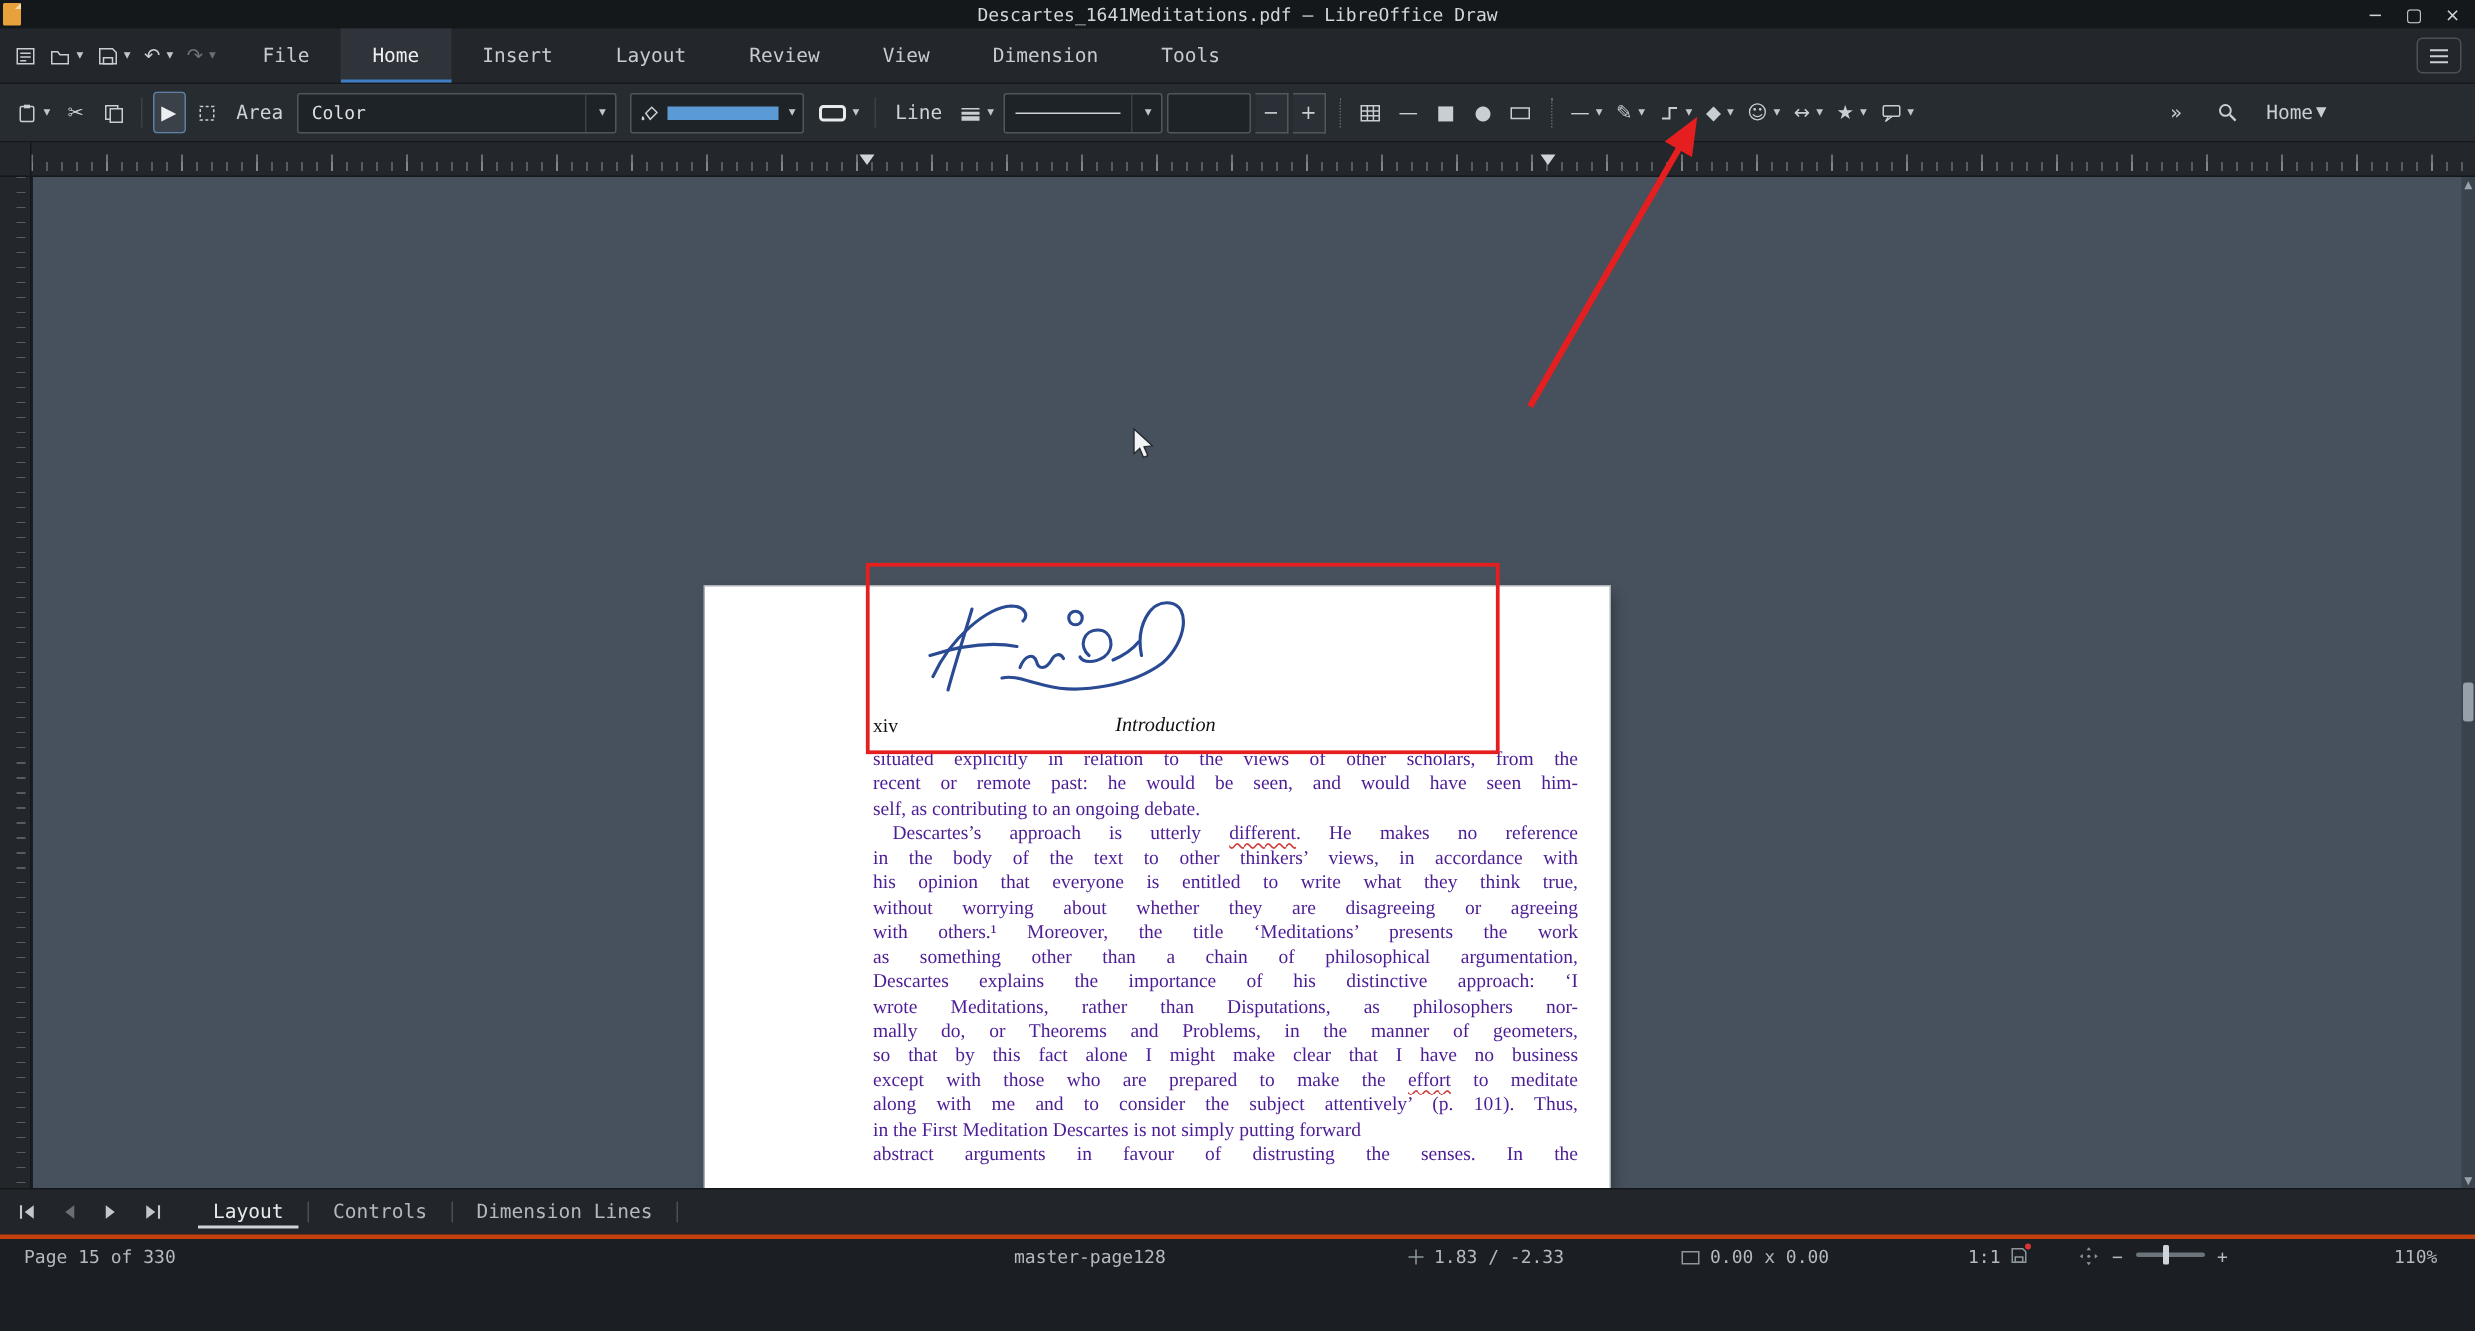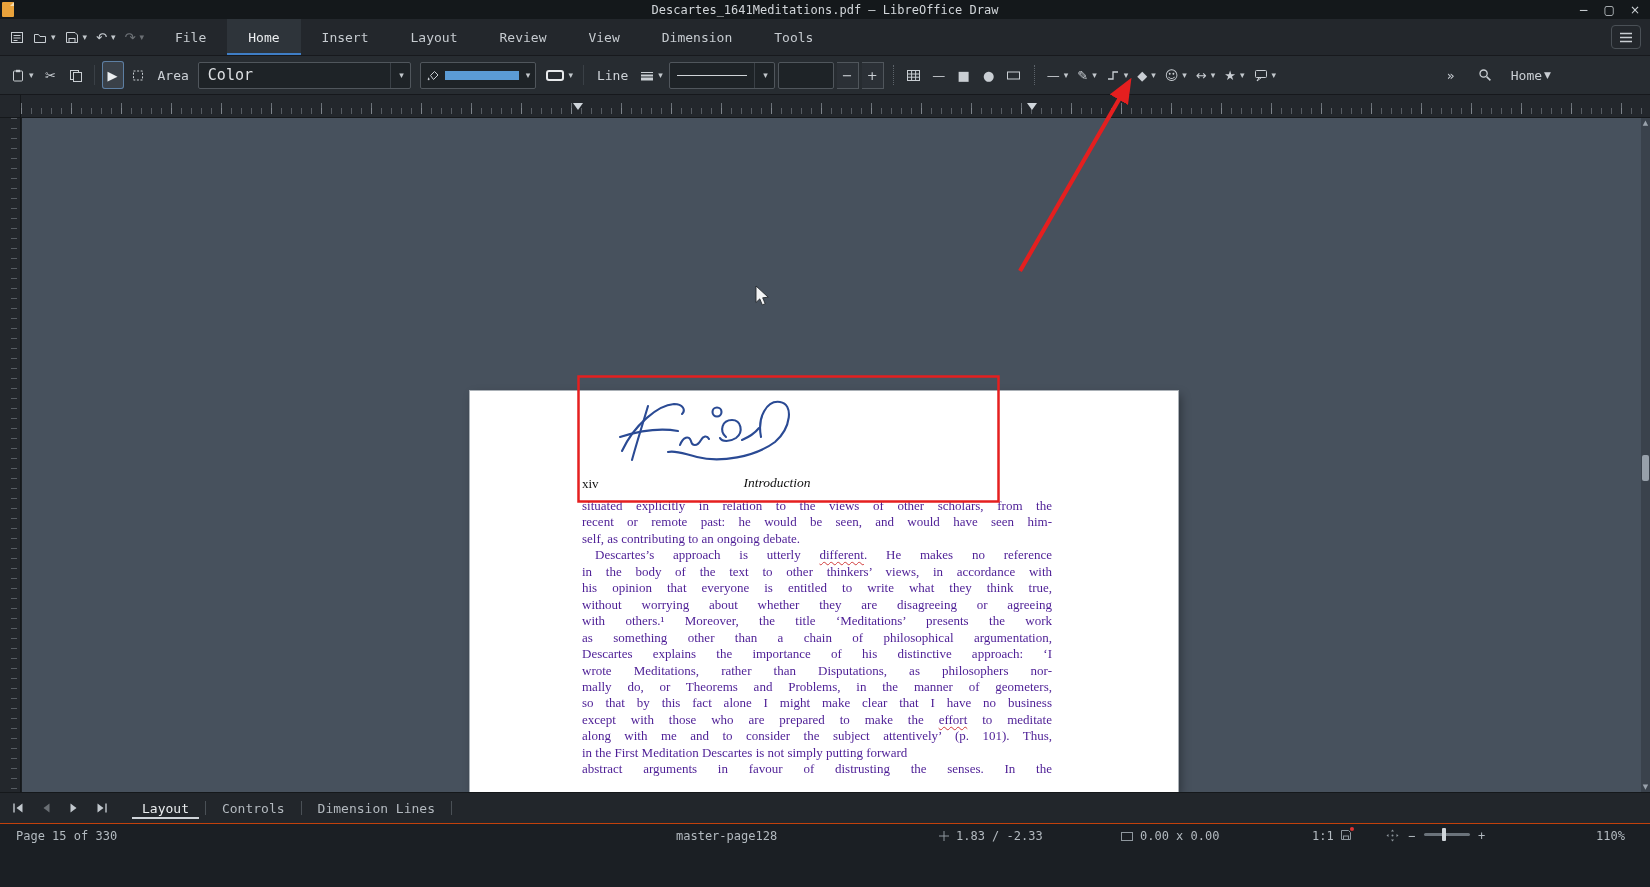--- a/index.html
+++ b/index.html
@@ -33,21 +33,21 @@
            border-bottom:1px solid #16181c;display:flex;align-items:center;padding:0 8px;gap:3px;font-size:13px}
   .tbtn{height:28px;min-width:22px;padding:0 3px;display:flex;align-items:center;justify-content:center;
         gap:2px;border-radius:3px}
   .tbtn.active{background:#3a4149;box-shadow:inset 0 0 0 1px #5d7fa3;color:#eceff1}
   .drop::after{content:"▾";font-size:9px;color:#c2c7cc;margin-left:2px;font-family:"DejaVu Sans",sans-serif}
   .g{font-family:"DejaVu Sans",sans-serif;font-size:13px;line-height:1}
   .sep{width:1px;height:20px;background:#3a4046;margin:0 4px}
   .dotsep{width:0;height:20px;border-left:1px dotted #5c636a;margin:0 6px}
   .lbl{margin:16px 6px;color:#cdd2d7;white-space:nowrap}
   .combo{height:27px;background:#1e2327;border:1px solid #50565c;border-radius:2px;display:flex;align-items:center;color:#dde0e3}
-  .combo .cval{padding:0 9px;font-size:15px;white-space:nowrap}
+  .combo .cval{padding:0 9px;font-size:12px;white-space:nowrap}
   .combo .cdrop{margin-left:auto;padding:0 6px;border-left:1px solid #3a4046;height:100%;display:flex;align-items:center}
   .fillw{height:27px;border:1px solid #50565c;background:#1e2327;border-radius:2px;
          display:flex;align-items:center;padding:0 5px;gap:5px}
   .fillbar{width:74px;height:9px;background:#5b9bd5}
   .rrect{width:18px;height:11px;border:2px solid #e8eaec;border-radius:3px}
   .spinfield{width:56px;height:27px;background:#1e2327;border:1px solid #50565c;border-radius:2px}
   .spinbtn{width:22px;height:27px;display:flex;align-items:center;justify-content:center;
            border:1px solid #50565c;border-left:none;background:#2b3036;font-family:"DejaVu Sans",sans-serif}
   .rcluster{margin-left:auto;margin-right:88px;display:flex;align-items:center;gap:12px}
 
@@ -66,21 +66,21 @@
   .vruler{position:absolute;left:0;top:0;width:21px;height:100%;background:#23272c;border-right:1px solid #15181b}
   .vticks{position:absolute;right:3px;top:0;bottom:0;width:6px;opacity:.5;
           background:repeating-linear-gradient(to bottom,#8a9199 0 1px,transparent 1px 10px)}
   .canvas{position:absolute;left:22px;top:0;right:0;height:100%;background:#47515d}
   .vscroll{position:absolute;right:0;top:0;width:9px;height:100%;background:#3a424c}
   .varrow{position:absolute;right:0;width:9px;height:10px;color:#9aa3ad;font-size:7px;text-align:center;line-height:10px;
           font-family:"DejaVu Sans",sans-serif}
   .vthumb{position:absolute;right:1px;top:337px;width:7px;height:26px;background:#97a0aa;border-radius:2px}
 
   
-  .page{position:absolute;left:448px;top:273px;width:708px;height:401px;background:#ffffff;
+  .page{position:absolute;left:448px;top:273px;width:603px;height:401px;background:#ffffff;
         box-shadow:0 0 0 1px #aab0b6,3px 4px 9px rgba(0,0,0,.35);overflow:hidden}
   .sig{position:absolute;left:138px;top:2px}
   .folio{position:absolute;left:112px;top:85px;font:13px "Liberation Serif",serif;color:#111}
   .runhead{position:absolute;left:242px;top:84px;width:130px;text-align:center;
            font:italic 13.5px "Liberation Serif",serif;color:#111}
   .bodytext{position:absolute;left:112px;top:107px;width:470px;
             font:13px/16.45px "Liberation Serif",serif;color:#4c1d95;text-align:justify}
   .bline{text-align-last:justify}
   .bline.last{text-align-last:left}
   .bline.indent{text-indent:13px}
@@ -90,21 +90,21 @@
   
   .foottabs{position:absolute;left:0;right:0;top:792px;height:31px;background:#22262b;border-top:1px solid #15181b;
             display:flex;align-items:center;gap:4px;padding:0 6px;font-size:13px}
   .navbtn{width:24px;height:22px;display:flex;align-items:center;justify-content:center;border-radius:3px}
   .ftab{padding:4px 10px 3px;color:#b3b9bf}
   .ftab.active{color:#e9ecee;border-bottom:2px solid #cfd4d9;padding-bottom:1px}
   .fsep{width:1px;height:14px;background:#4a5056;margin:0 2px}
 
   
   .statusbar{position:absolute;left:0;right:0;top:823px;height:64px;background:#1b1f24;
-             border-top:1px solid #c2410c;font-size:12px;color:#b3bac0}
+             border-top:3px solid #c2410c;font-size:12px;color:#b3bac0}
   .sitem{position:absolute;top:5px;display:flex;align-items:center;gap:6px;white-space:nowrap}
   .ztrack{width:46px;height:3px;background:#6b737b;border-radius:2px;position:relative}
   .zthumb{position:absolute;left:18px;top:-5px;width:4px;height:13px;background:#cfd5da;border-radius:1px}
   .reddot{position:absolute;right:-2px;top:-2px;width:4px;height:4px;border-radius:50%;background:#d33}
 
   .overlay{position:absolute;inset:0;z-index:60;pointer-events:none}
 </style>
 </head>
 <body>
 

